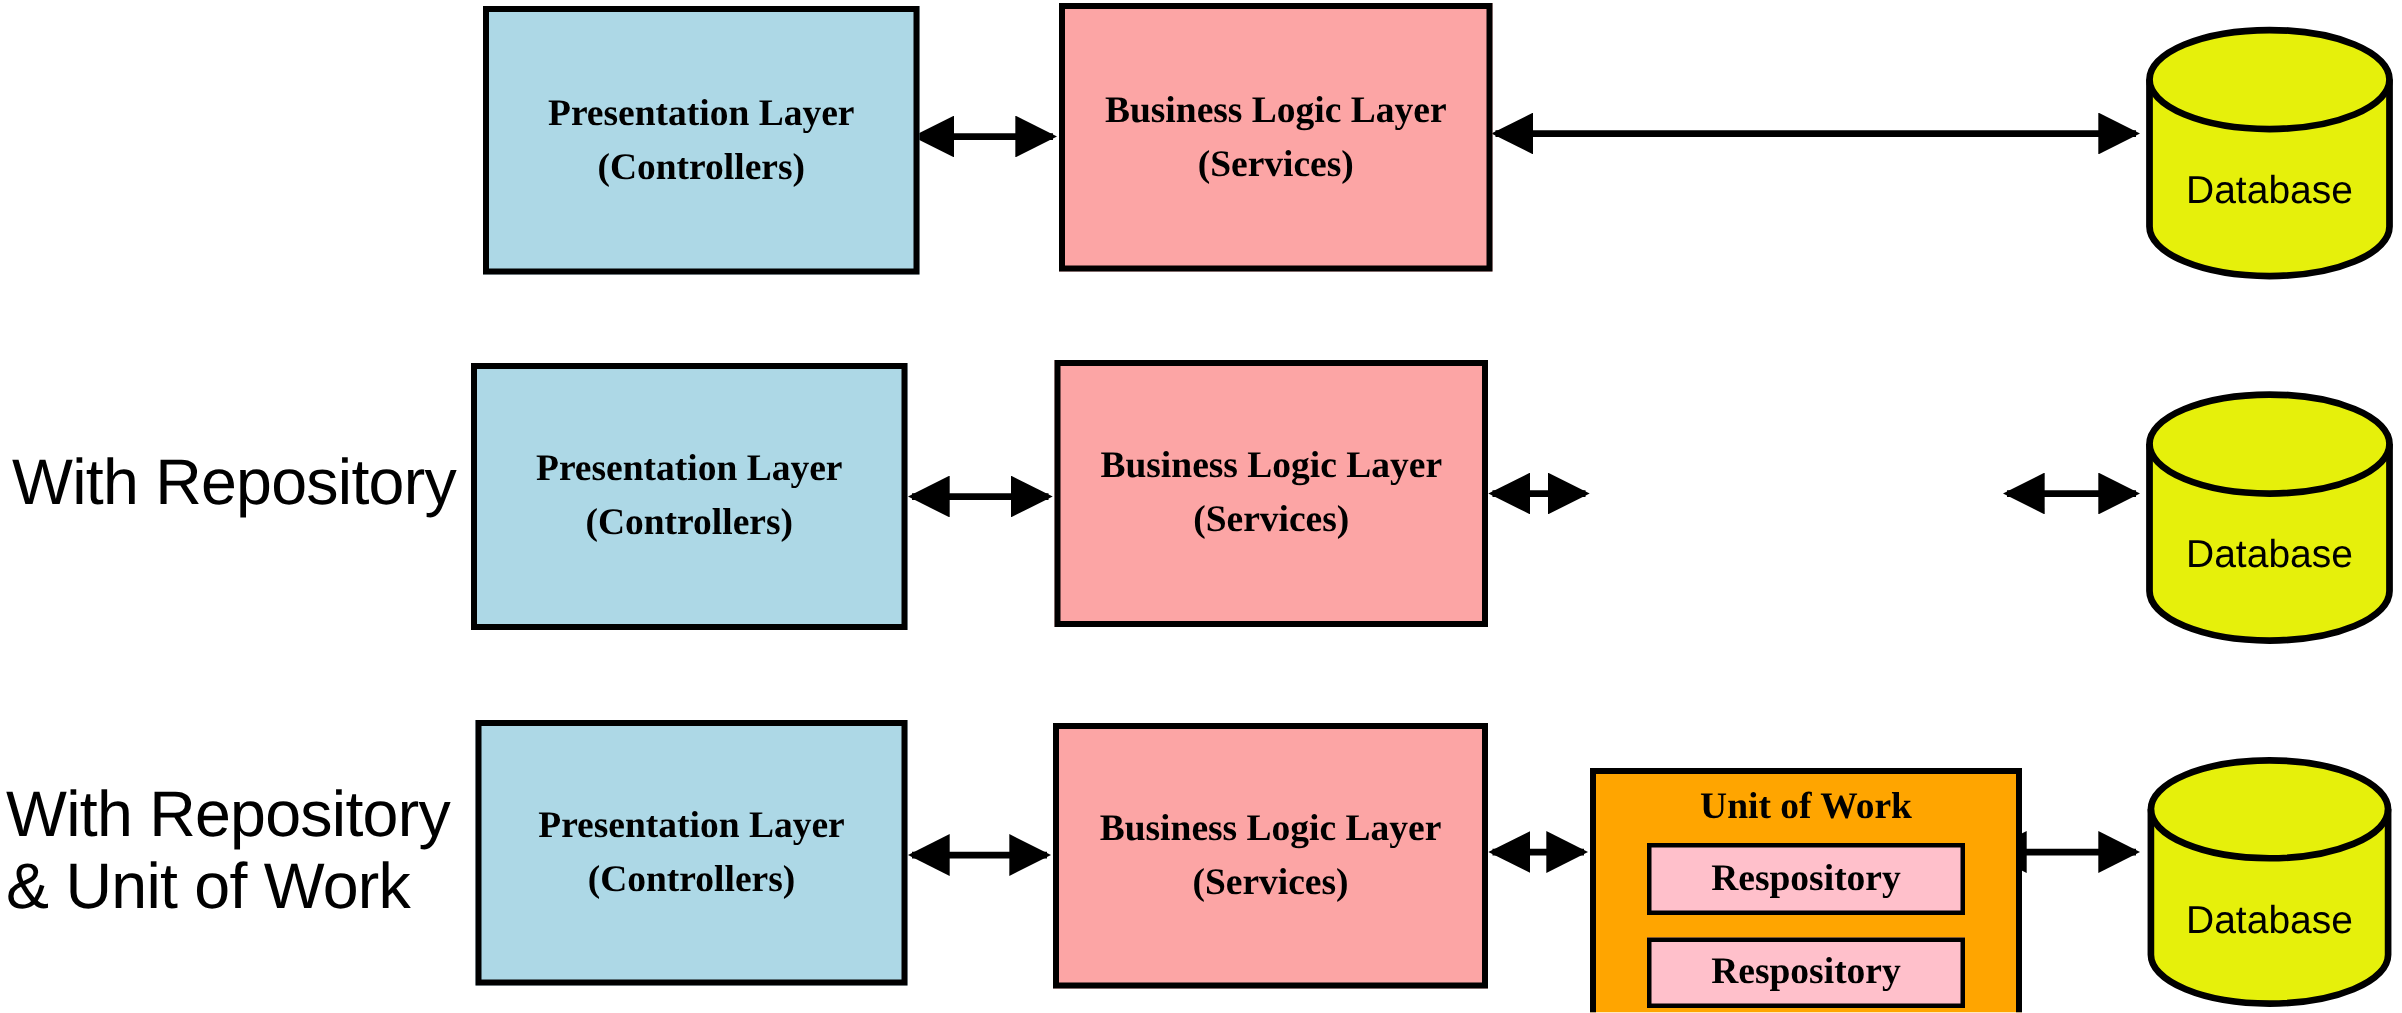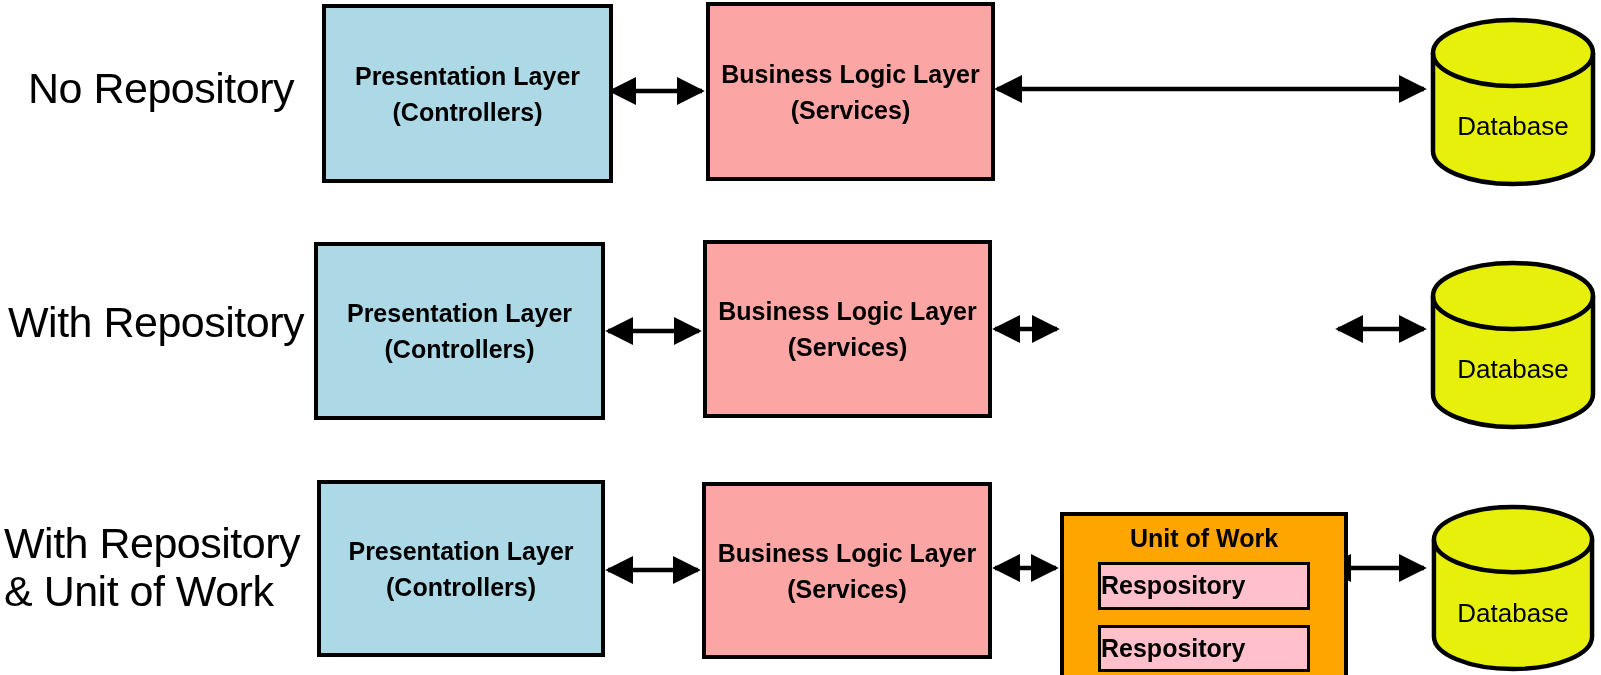--- a/index.html
+++ b/index.html
@@ -35,20 +35,21 @@
     position: absolute;
     border: 4px solid #000;
     box-sizing: border-box;
     display: flex;
     flex-direction: column;
     align-items: center;
     justify-content: center;
     text-align: center;
     color: #000;
     font-weight: bold;
+    font-family: Liberation Serif, serif;
   }
   .box .t1, .box .t2 {
     font-size: 25px;
     line-height: 36px;
     white-space: nowrap;
   }
   .blue   { background: #ADD8E6; }
   .green  { background: #fca5a5; }
   .pink   { background: #FFC0CB; }
   .orange { background: #FFA500; justify-content: flex-start; padding-top: 6px; }
@@ -59,20 +60,21 @@
     margin-bottom: 8px;
   }
   .repo {
     width: 212px;
     height: 52px;
     box-sizing: border-box;
     border: 3px solid #000;
     background: #FFC0CB;
     display: flex;
     align-items: center;
+    justify-content: center;
     font-size: 25px;
     font-weight: bold;
     margin-bottom: 15px;
   }
   .db {
     position: absolute;
     width: 168px;
     height: 172px;
   }
   .db svg { display: block; }
@@ -103,23 +105,20 @@
 
     <line x1="608" y1="331" x2="699" y2="331" stroke="#000" stroke-width="4.5" marker-start="url(#arr)" marker-end="url(#arr)"></line>
     <line x1="995" y1="329" x2="1057" y2="329" stroke="#000" stroke-width="4.5" marker-start="url(#arr)" marker-end="url(#arr)"></line>
     <line x1="1338" y1="329" x2="1424" y2="329" stroke="#000" stroke-width="4.5" marker-start="url(#arr)" marker-end="url(#arr)"></line>
 
     <line x1="608" y1="570" x2="698" y2="570" stroke="#000" stroke-width="4.5" marker-start="url(#arr)" marker-end="url(#arr)"></line>
     <line x1="995" y1="568" x2="1056" y2="568" stroke="#000" stroke-width="4.5" marker-start="url(#arr)" marker-end="url(#arr)"></line>
     <line x1="1326" y1="568" x2="1424" y2="568" stroke="#000" stroke-width="4.5" marker-start="url(#arr)" marker-end="url(#arr)"></line>
   </svg>
 
-  <div class="row-label centered" style="left:10px; top:64px; width:302px;">
-    <div>No Repository</div>
-  </div>
 
   <div class="box blue" style="left:322px; top:4px; width:291px; height:179px;">
     <div class="t1">Presentation Layer</div>
     <div class="t2">(Controllers)</div>
   </div>
 
   <div class="box green" style="left:706px; top:2px; width:289px; height:179px;">
     <div class="t1">Business Logic Layer</div>
     <div class="t2">(Services)</div>
   </div>

